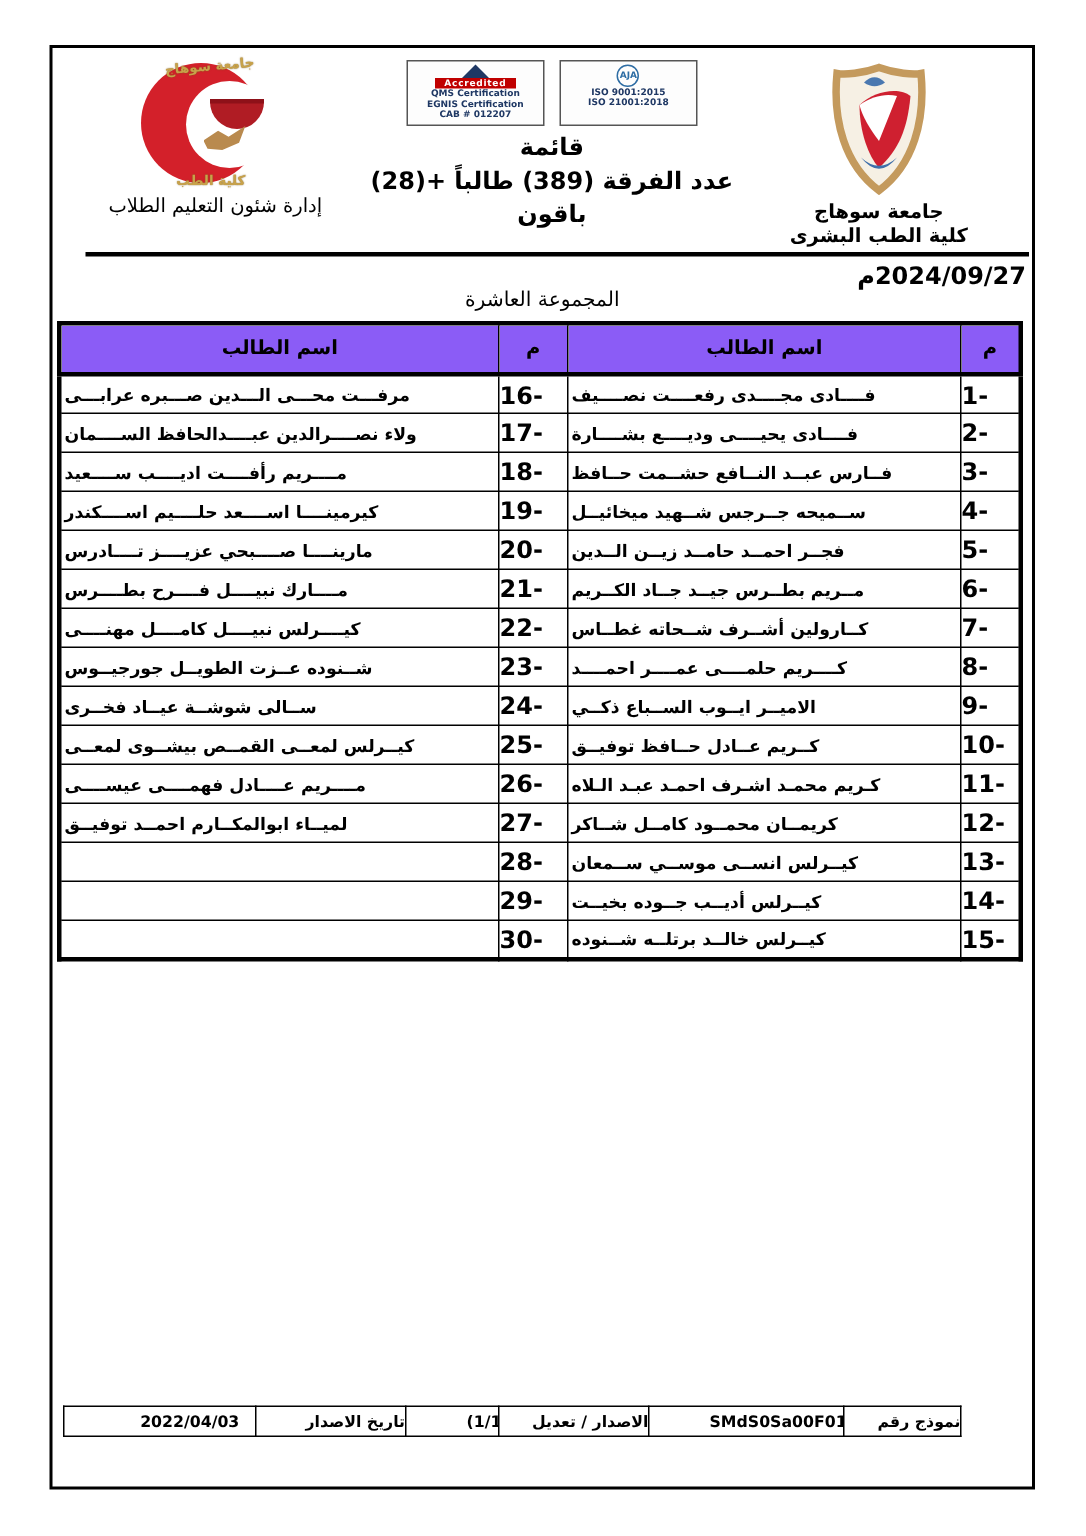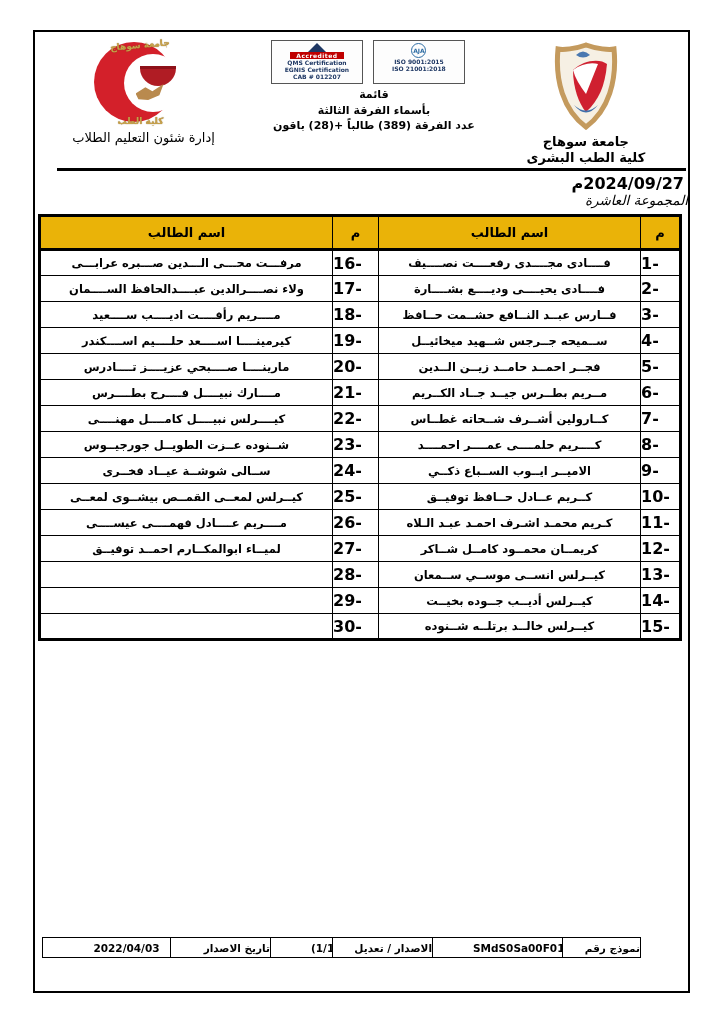--- a/index.html
+++ b/index.html
@@ -15,21 +15,21 @@
   }
   
   .header { position:absolute; top:6px; left:6px; right:6px; height:132px;
             display:flex; direction:rtl; }
   .hcol { display:flex; flex-direction:column; align-items:center; }
   .hcol.right { width:30%; padding-top:4px; }
   .hcol.center { width:38%; padding-top:2px; }
   .hcol.left  { width:32%; padding-top:2px; }
   .org-line { font-weight:bold; font-size:13px; line-height:1.25; }
   .dept-line { font-weight:normal; font-size:13px; margin-top:4px; }
-  .title-lines { text-align:center; font-weight:bold; font-size:11px; line-height:1.42; direction:rtl; margin-top:3px;margin-left:12px; }
+  .title-lines { text-align:center; font-weight:bold; font-size:16px; line-height:1.42; direction:rtl; margin-top:3px; }
 
   
   .crescent { position:relative; width:120px; height:86px; }
   .cres-outer { position:absolute; left:10px; top:2px; width:80px; height:80px;
     border-radius:50%; background:#d3202a; }
   .cres-inner { position:absolute; left:40px; top:14px; width:58px; height:58px;
     border-radius:50%; background:#ffffff; }
   .mortar { position:absolute; left:56px; top:26px; width:36px; height:20px;
     background:#b01c24; border-radius:0 0 18px 18px; border-top:3px solid #8e1119; }
   .bird { position:absolute; left:52px; top:44px; width:28px; height:16px;
@@ -53,33 +53,33 @@
     color:#2e6da4; font-size:6px; font-weight:bold; display:flex; align-items:center;
     justify-content:center; line-height:1; }
 
   
   .shield-wrap { height:92px; display:flex; align-items:flex-start; }
 
   
   .rule { position:absolute; top:136px; left:22px; right:2px; height:3px; background:#000; }
   .date-line { position:absolute; top:142px; right:4px; font-size:16px; font-weight:bold;
     direction:rtl; }
-  .group-title { position:absolute; top:160px; left:0; right:0; text-align:right;
-    font-size:13.5px; direction:rtl;font-style:italic; }
+  .group-title { position:absolute; top:160px; left:0; right:0; text-align:center;
+    font-size:13.5px; direction:rtl; }
 
   
   table.main { position:absolute; top:182px; right:6px; width:641px;
     border-collapse:collapse; direction:rtl; table-layout:fixed; }
   table.main th, table.main td { border:1px solid #000; overflow:hidden; }
   table.main { border:3px solid #000; }
-  table.main th { background:#eab308; font-size:13px; font-weight:bold; height:34px; }
+  table.main th { background:#8b5cf6; font-size:13px; font-weight:bold; height:34px; }
   table.main td { height:26px; font-weight:bold; white-space:nowrap; }
   table.main thead th { border-bottom:3px solid #000; }
   td.num { text-align:left; font-size:16px; }
-  td.sname { text-align:center; font-size:11.5px; padding:0 2px; }
+  td.sname { text-align:left; font-size:11.5px; padding:0 2px; }
   col.c-num-r { width:40px; } col.c-name-r { width:262px; }
   col.c-num-l { width:46px; } col.c-name-l { width:293px; }
 
   
   table.footer { position:absolute; bottom:33px; right:47px; width:598px;
     border-collapse:collapse; direction:rtl; table-layout:fixed; }
   table.footer td { border:1px solid #000; height:20px; font-size:10.5px;
     font-weight:bold; text-align:center; white-space:nowrap; overflow:hidden;padding-left:40px; }
   .ltr { direction:ltr; unicode-bidi:embed; }
 </style>
@@ -115,21 +115,20 @@
             <div class="cert-line">CAB # 012207</div>
           </div>
           <div class="cert-box">
             <div class="aja-globe">AJA</div>
             <div class="cert-line">ISO 9001:2015</div>
             <div class="cert-line">ISO 21001:2018</div>
           </div>
         </div>
         <div class="title-lines">
           <div>قائمة</div>
-          <div>بأسماء الفرقة الثالثة</div>
           <div>عدد الفرقة (389) طالباً +(28) باقون</div>
         </div>
       </div>
 
       <div class="hcol left">
         <div class="crescent">
           <div class="cres-outer"></div>
           <div class="cres-inner"></div>
           <div class="mortar"></div>
           <div class="bird"></div>

